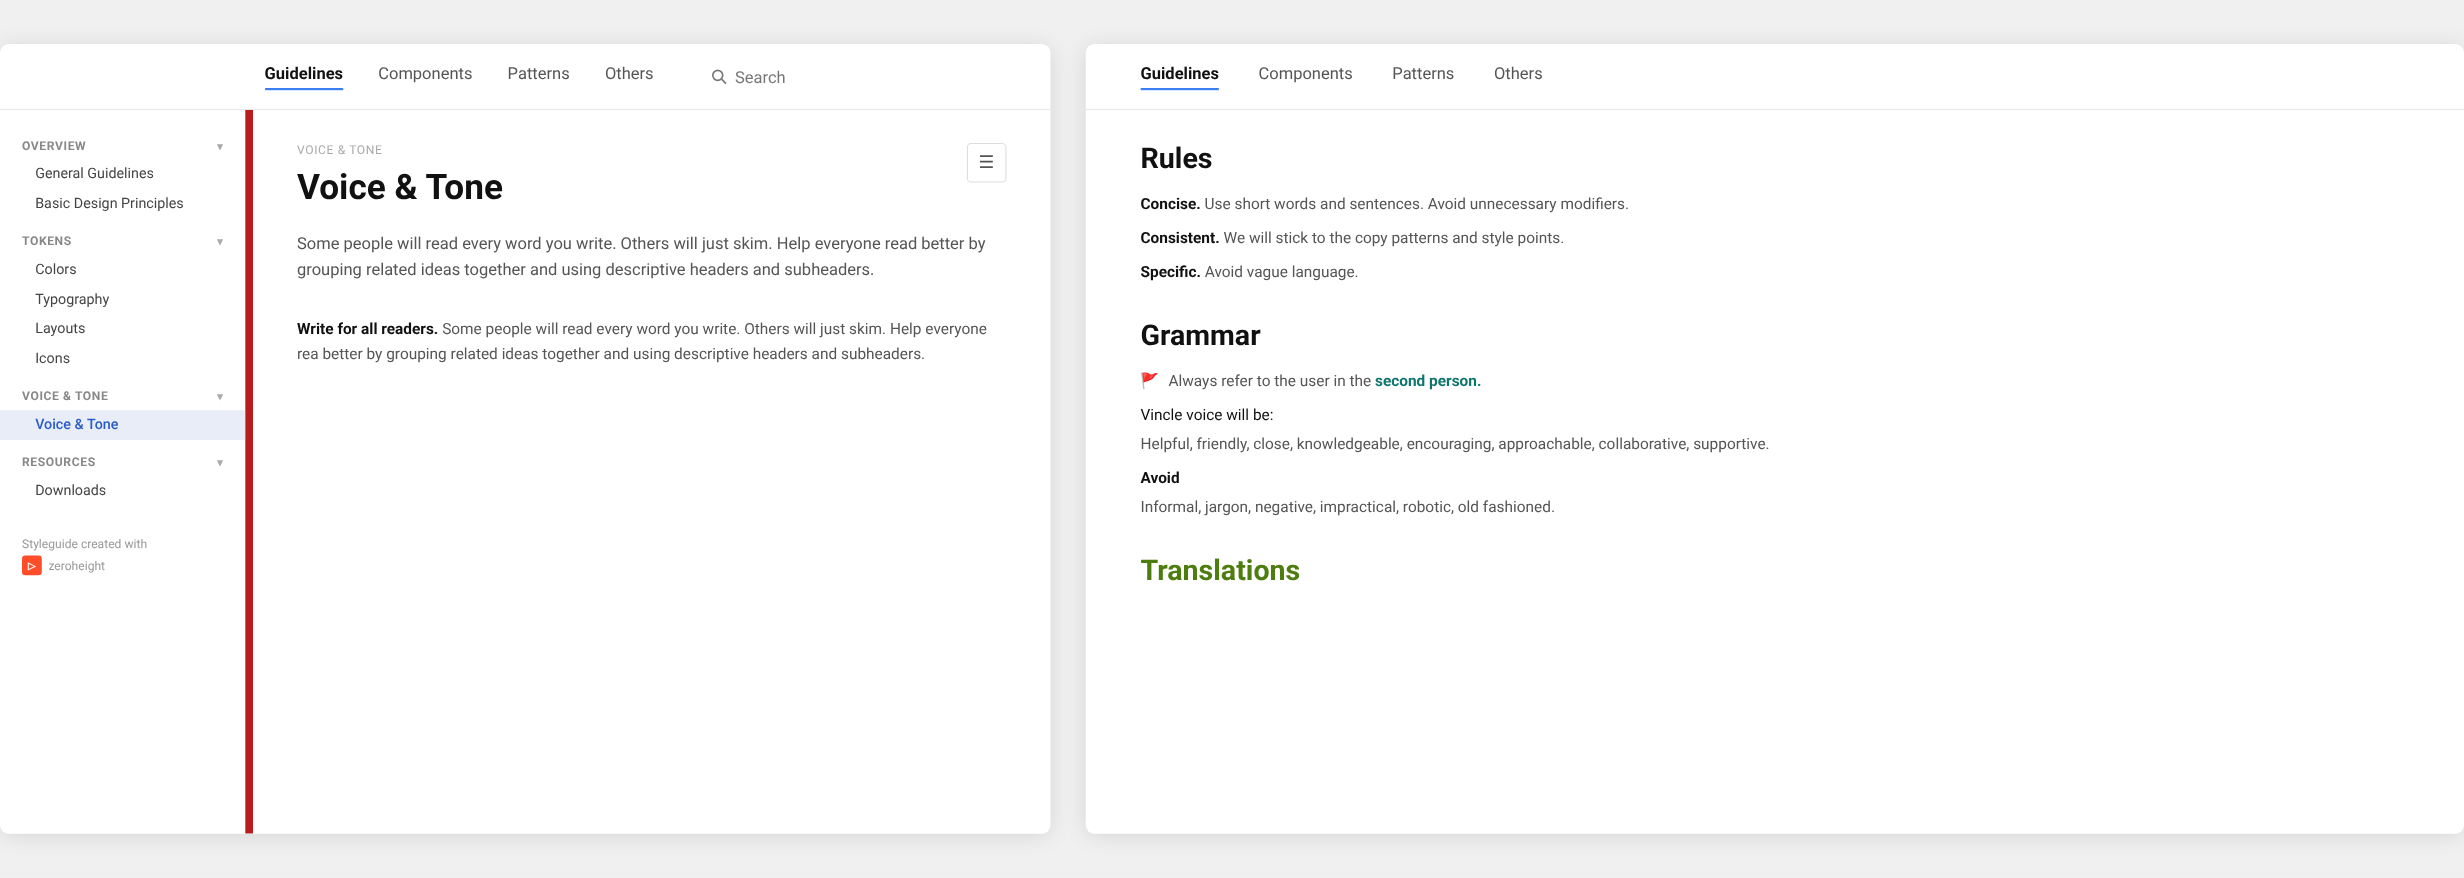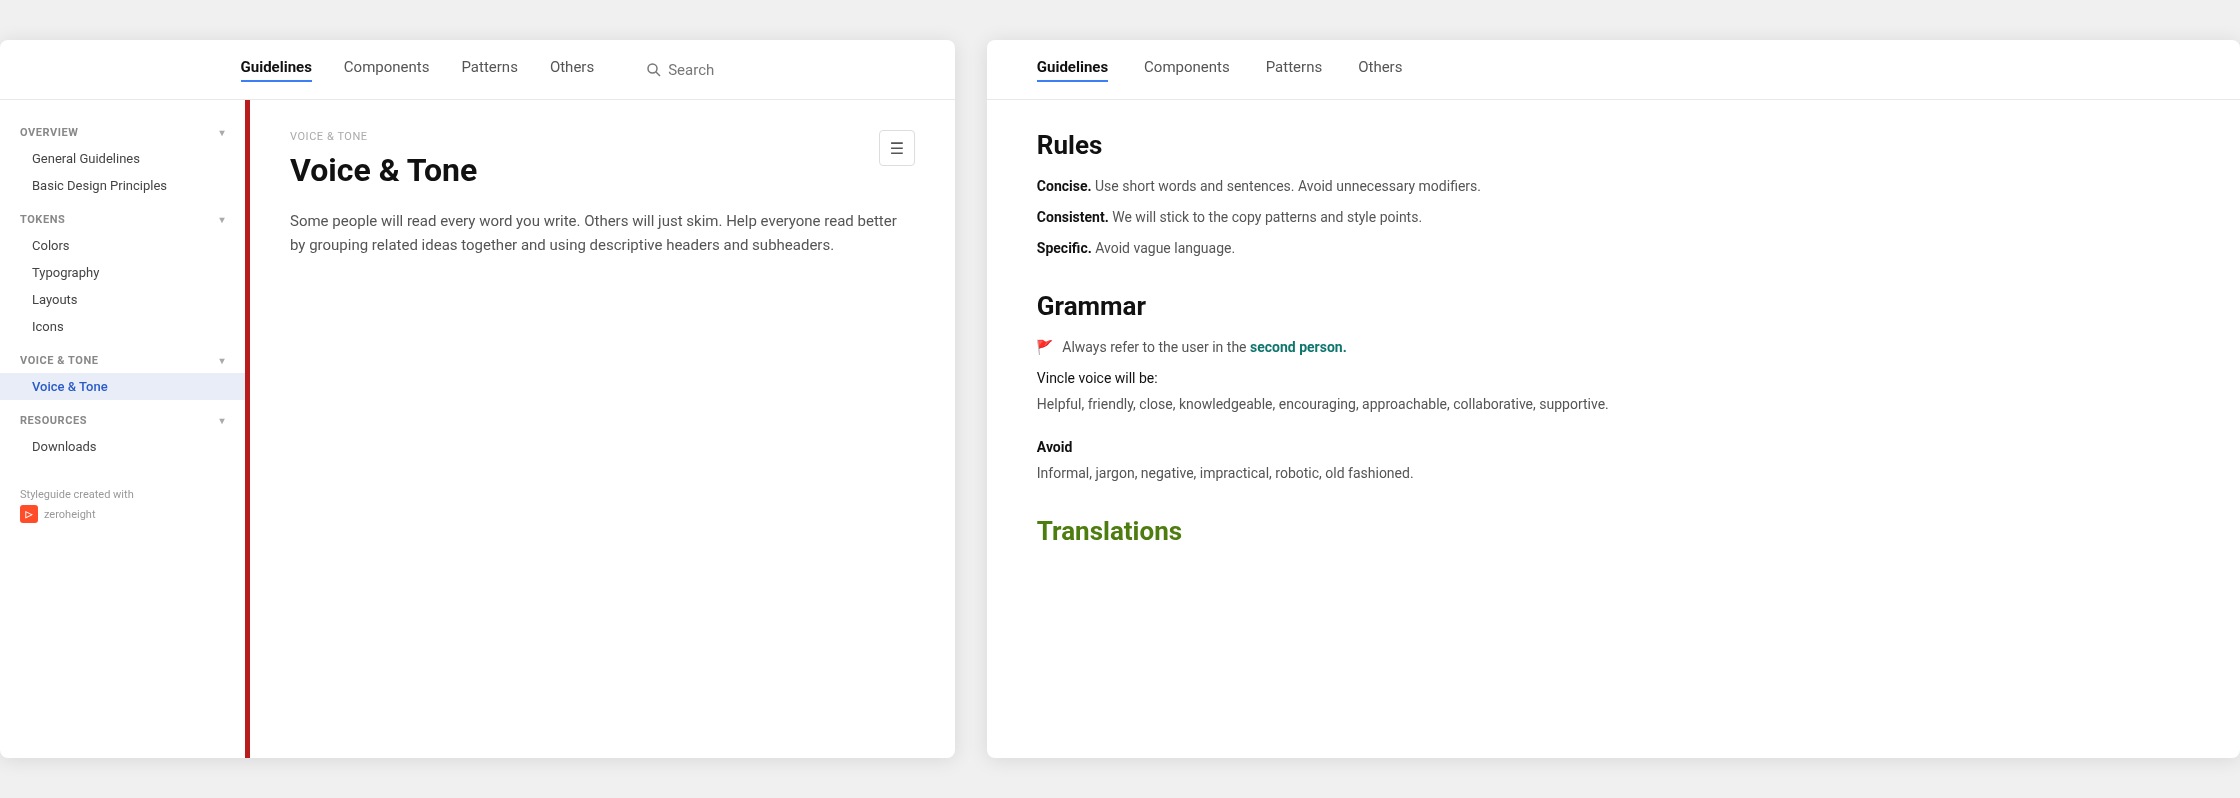--- a/index.html
+++ b/index.html
@@ -97,22 +97,22 @@
 
     
     .content-area {
       display: flex;
       flex: 1;
       overflow: hidden;
     }
 
     
     .sidebar {
-      width: 250px;
-      border-right: 5px solid #b91c1c;
+      width: 230px;
+      border-right: 7px solid #b91c1c;
       padding: 20px 0;
       flex-shrink: 0;
       overflow-y: auto;
     }
 
     .sidebar-section {
       margin-bottom: 8px;
     }
 
     .sidebar-section-header {
@@ -294,21 +294,21 @@
     .vincle-label {
       font-size: 14px;
       font-weight: 400;
       color: #111;
       margin-bottom: 8px;
     }
 
     .vincle-desc {
       font-size: 14px;
       color: #555;
-      margin-bottom: 24px;
+      margin-bottom: 12px;
       line-height: 1.5;
     }
 
     .avoid-label {
       font-size: 14px;
       font-weight: 700;
       color: #111;
       margin-bottom: 8px;
     }
 
@@ -433,20 +433,24 @@
         </div>
       </aside>
 
       <main class="main-content">
         <div style="float:right;">
           <button class="toc-button">☰</button>
         </div>
         <div class="breadcrumb">VOICE &amp; TONE</div>
         <h1 class="page-title">Voice &amp; Tone</h1>
         <p class="page-description">Some people will read every word you write. Others will just skim. Help everyone read better by grouping related ideas together and using descriptive headers and subheaders.</p>
+        <p class="intro-text">
+          <strong>Write for all readers.</strong>
+          <span>Some people will read every word you write. Others will just skim. Help everyone rea better by grouping related ideas together and using descriptive headers and subheaders.</span>
+        </p>
       </main>
     </div>
   </div>
 
   <div class="right-panel">
 
     <nav class="right-nav-bar">
       <a class="right-nav-item active">Guidelines</a>
       <a class="right-nav-item">Components</a>
       <a class="right-nav-item">Patterns</a>

